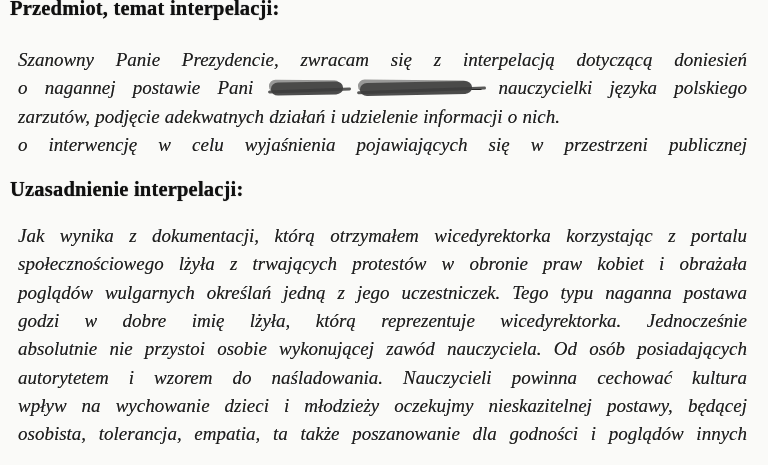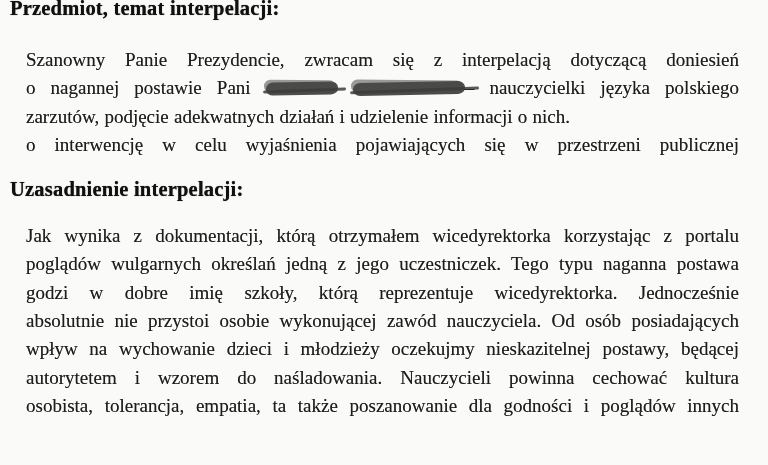--- a/index.html
+++ b/index.html
@@ -16,21 +16,21 @@
   }
   .heading{
     font-weight:700;
     font-size:20.5px;
     line-height:24px;
     letter-spacing:0.2px;
     color:#101010;
     text-shadow:0 0 0.8px rgba(10,10,10,0.8);
   }
   .h2{margin-top:18px;}
-  .para{margin:16px;}
+  .para{margin:8px;font-style:italic;}
   .p1{margin-top:26px;}
   .p2{margin-top:21px;}
   .line{
     font-size:19px;
     line-height:28.3px;
     height:28.3px;
     text-align:justify;
     text-align-last:justify;
     word-spacing:0.5px;
   }
@@ -94,32 +94,35 @@
     </div>
   </div>
 
   <div class="heading h2">Uzasadnienie interpelacji:</div>
 
   <div class="para p2">
     <div class="line">
       <span>Jak wynika z dokumentacji, którą otrzymałem wicedyrektorka korzystając z portalu</span>
     </div>
     <div class="line">
+      <span>społecznościowego lżyła z trwających protestów w obronie praw kobiet i obrażała</span>
+    </div>
+    <div class="line">
       <span>poglądów wulgarnych określań jedną z jego uczestniczek. Tego typu naganna postawa</span>
     </div>
     <div class="line">
-      <span>godzi w dobre imię szkoły, którą reprezentuje wicedyrektorka. Jednocześnie</span>
+      <span>godzi w dobre imię lżyła, którą reprezentuje wicedyrektorka. Jednocześnie</span>
     </div>
     <div class="line">
       <span>absolutnie nie przystoi osobie wykonującej zawód nauczyciela. Od osób posiadających</span>
     </div>
     <div class="line">
-      <span>wpływ na wychowanie dzieci i młodzieży oczekujmy nieskazitelnej postawy, będącej</span>
+      <span>autorytetem i wzorem do naśladowania. Nauczycieli powinna cechować kultura</span>
     </div>
     <div class="line">
-      <span>autorytetem i wzorem do naśladowania. Nauczycieli powinna cechować kultura</span>
+      <span>wpływ na wychowanie dzieci i młodzieży oczekujmy nieskazitelnej postawy, będącej</span>
     </div>
     <div class="line">
       <span>osobista, tolerancja, empatia, ta także poszanowanie dla godności i poglądów innych</span>
     </div>
   </div>
 
 </div>
 
 </body></html>

